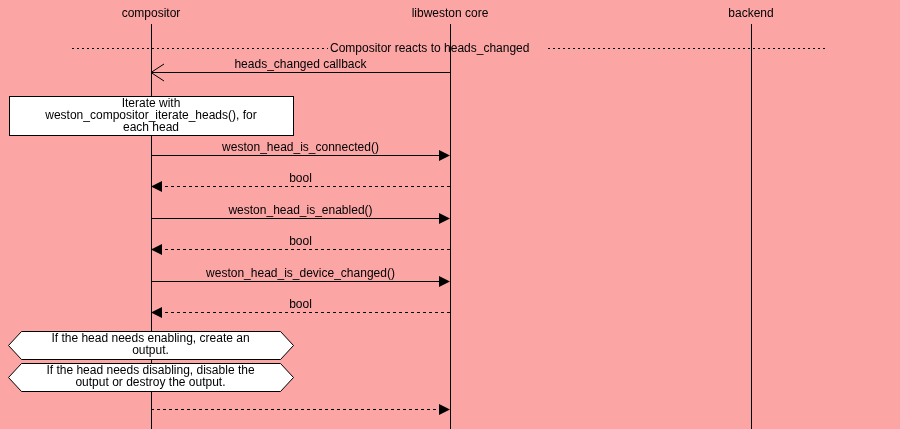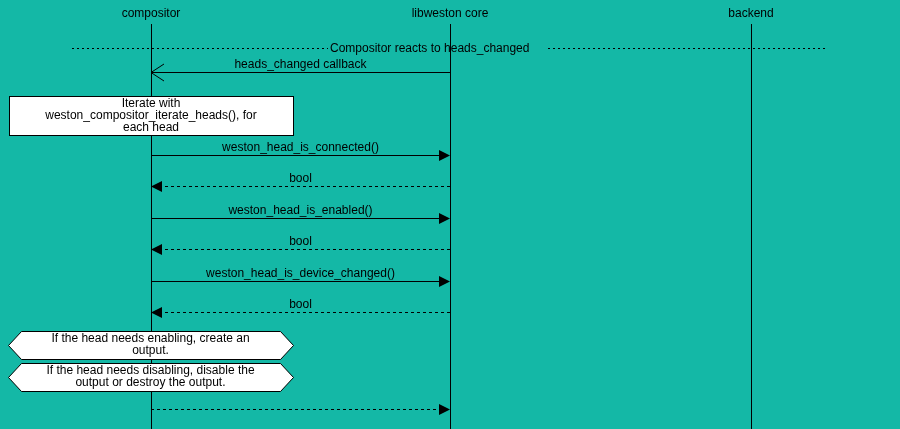--- a/index.html
+++ b/index.html
@@ -4,21 +4,21 @@
 <style>
   html, body {
     margin: 0;
     padding: 0;
     background: #ffffff;
   }
   #diagram-root {
     position: relative;
     width: 900px;
     height: 429px;
-    background: #14b8a6;
+    background: #fca5a5;
     font-family: "Liberation Sans", sans-serif;
     overflow: hidden;
   }
   svg.seq-canvas {
     position: absolute;
     top: 0;
     left: 0;
     width: 900px;
     height: 429px;
     display: block;

